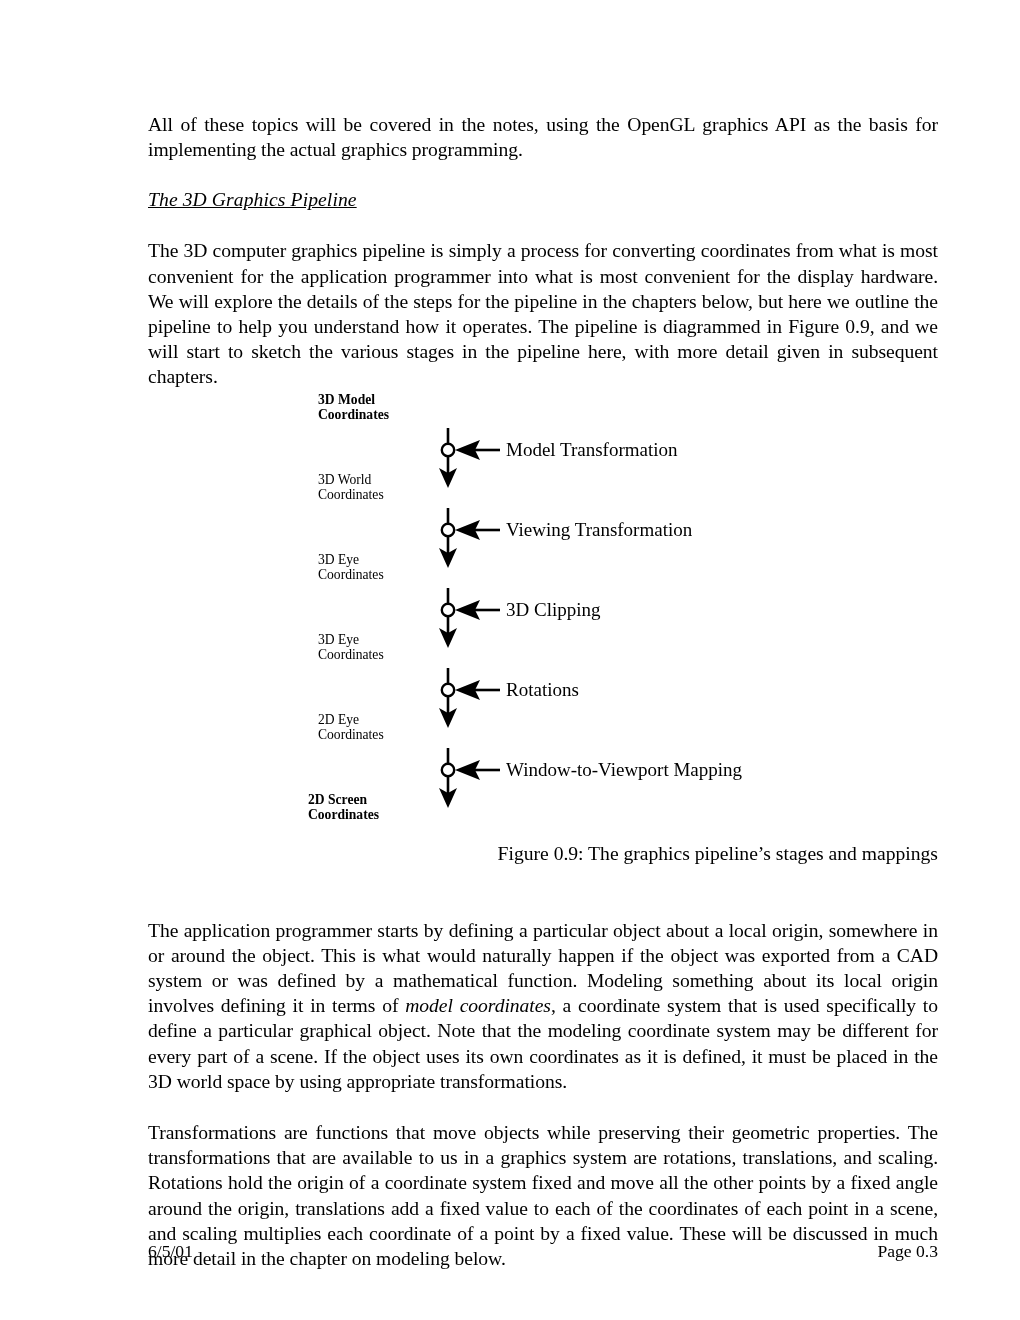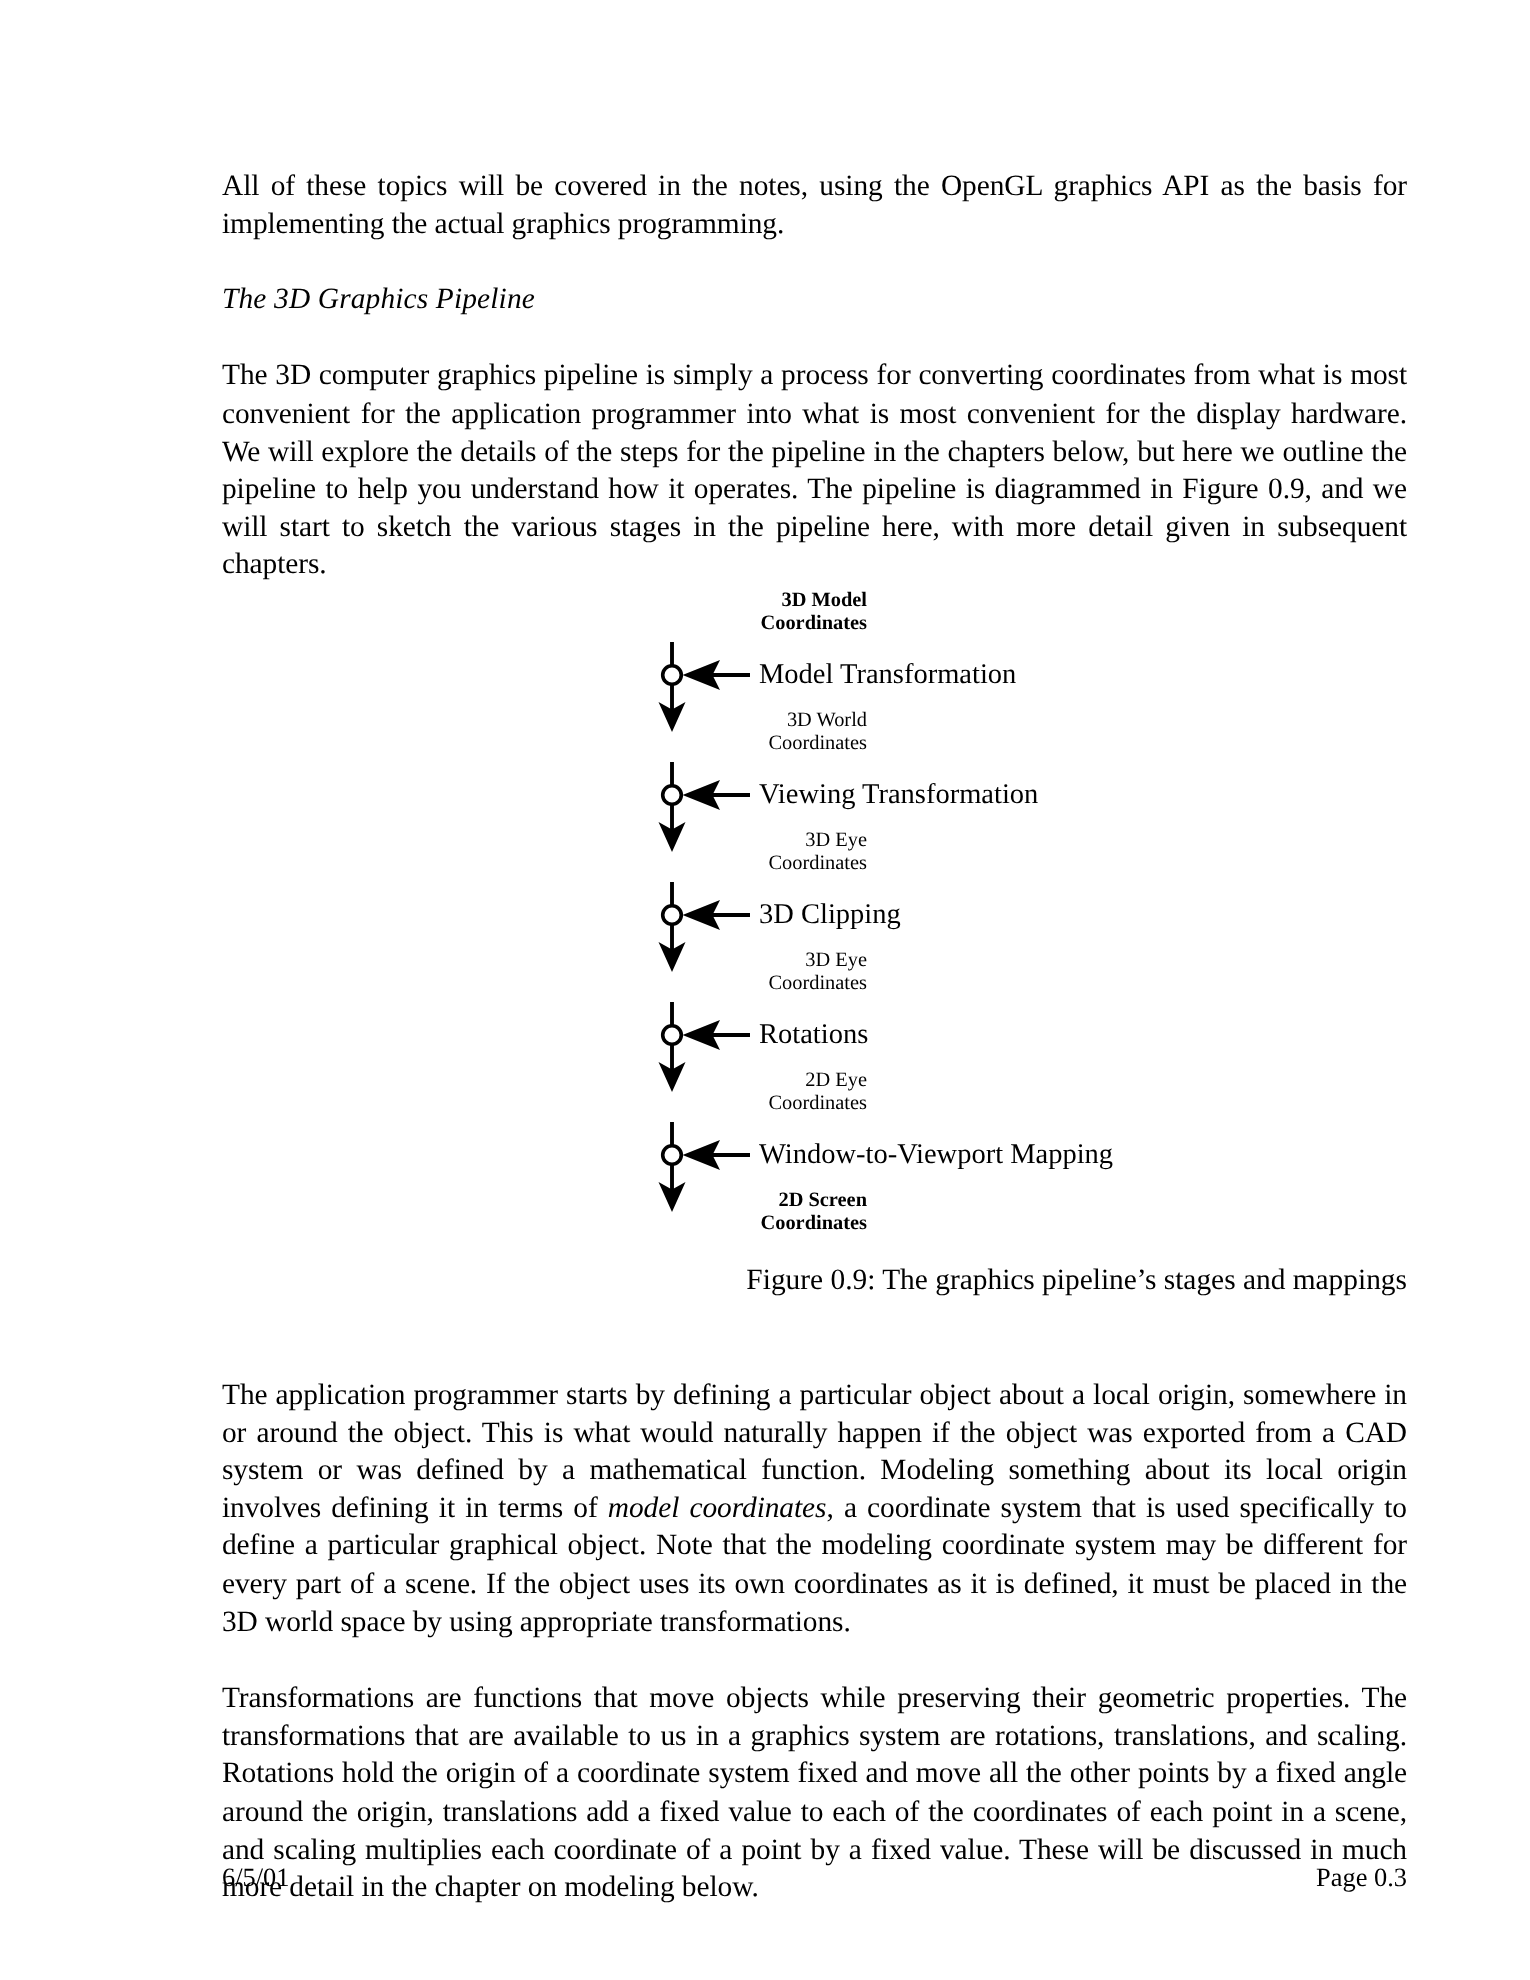--- a/index.html
+++ b/index.html
@@ -37,20 +37,21 @@
   }
   .gap-md { height: 26px; }
 
   h2.sec-italic {
     margin: 0;
     font-size: 19.6px;
     line-height: 24px;
     font-style: italic;
     font-weight: normal;
     letter-spacing: 0.1px;
+    text-decoration: underline;
   }
   h3.sec-underline {
     margin: 0;
     font-size: 19.6px;
     line-height: 24px;
     font-weight: normal;
     text-decoration: underline;
     text-underline-offset: 3px;
     display: inline-block;
   }
@@ -73,21 +74,21 @@
     position: absolute;
     left: 0;
     top: 0;
     width: 790px;
     height: 452px;
   }
   .stage-label {
     position: absolute;
     left: 0;
     width: 260px;
-    text-align: right;
+    text-align: left;
     font-size: 13.6px;
     line-height: 15.6px;
     white-space: pre-line;
   }
   .stage-label.bold { font-weight: bold; }
   .op-label {
     position: absolute;
     font-size: 19px;
     line-height: 15px;
     white-space: nowrap;
@@ -178,21 +179,21 @@
       <div class="stage-label bold" style="left:170px; top:2px;">3D Model
 Coordinates</div>
       <div class="stage-label" style="left:170px; top:82px;">3D World
 Coordinates</div>
       <div class="stage-label" style="left:170px; top:162px;">3D Eye
 Coordinates</div>
       <div class="stage-label" style="left:170px; top:242px;">3D Eye
 Coordinates</div>
       <div class="stage-label" style="left:170px; top:322px;">2D Eye
 Coordinates</div>
-      <div class="stage-label bold" style="left:170px; top:402px;">2D Screen
+      <div class="stage-label bold" style="left:160px; top:402px;">2D Screen
 Coordinates</div>
 
       <div class="op-label" style="left:358px; top:52px;">Model Transformation</div>
       <div class="op-label" style="left:358px; top:132px;">Viewing Transformation</div>
       <div class="op-label" style="left:358px; top:212px;">3D Clipping</div>
       <div class="op-label" style="left:358px; top:292px;">Rotations</div>
       <div class="op-label" style="left:358px; top:372px;">Window-to-Viewport Mapping</div>
     </div>
 
     <p class="fig-caption">Figure 0.9:  The graphics pipeline’s stages and mappings</p>

